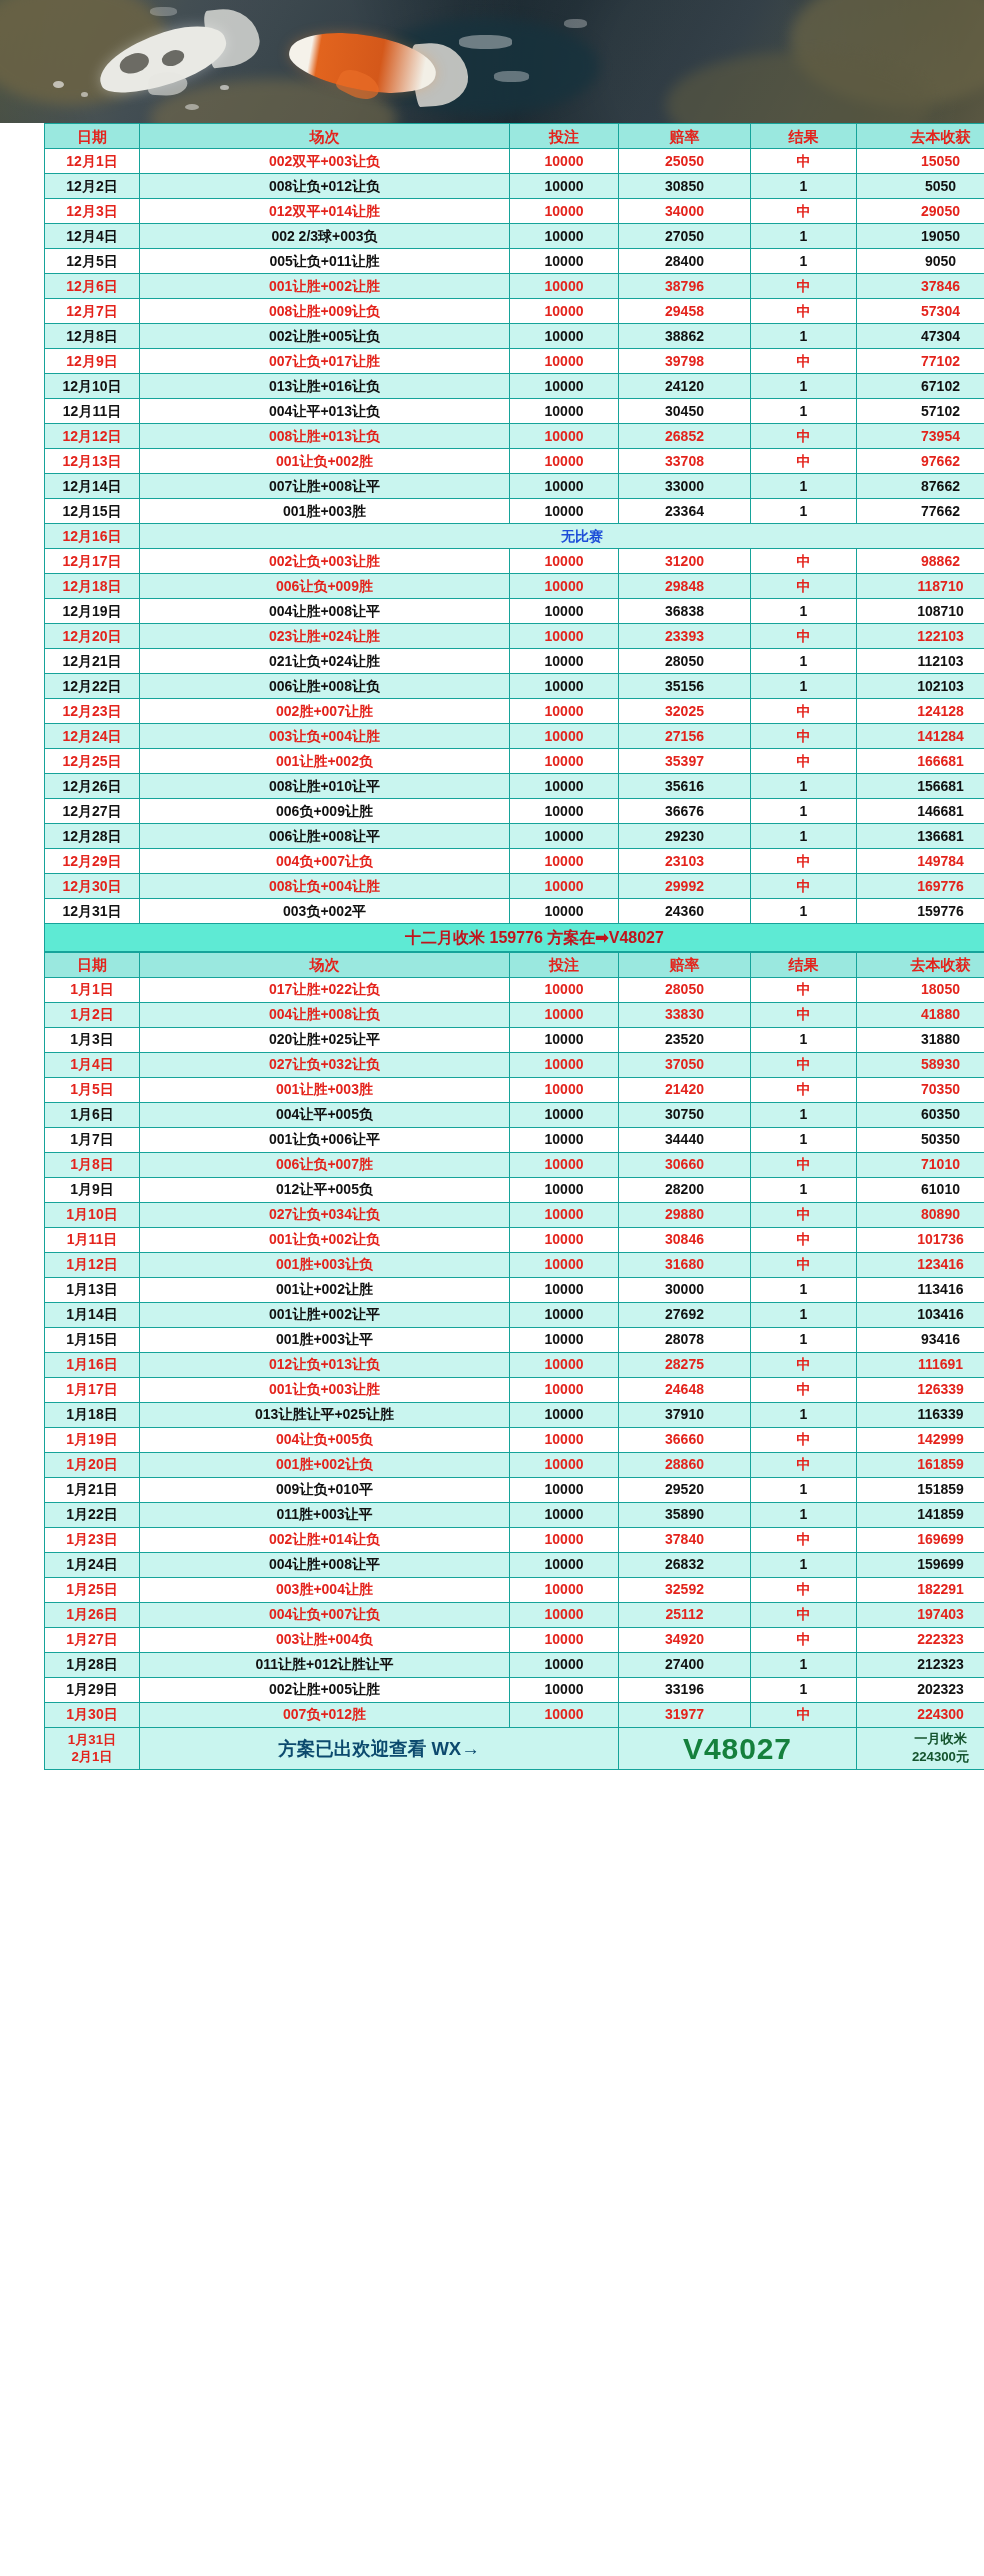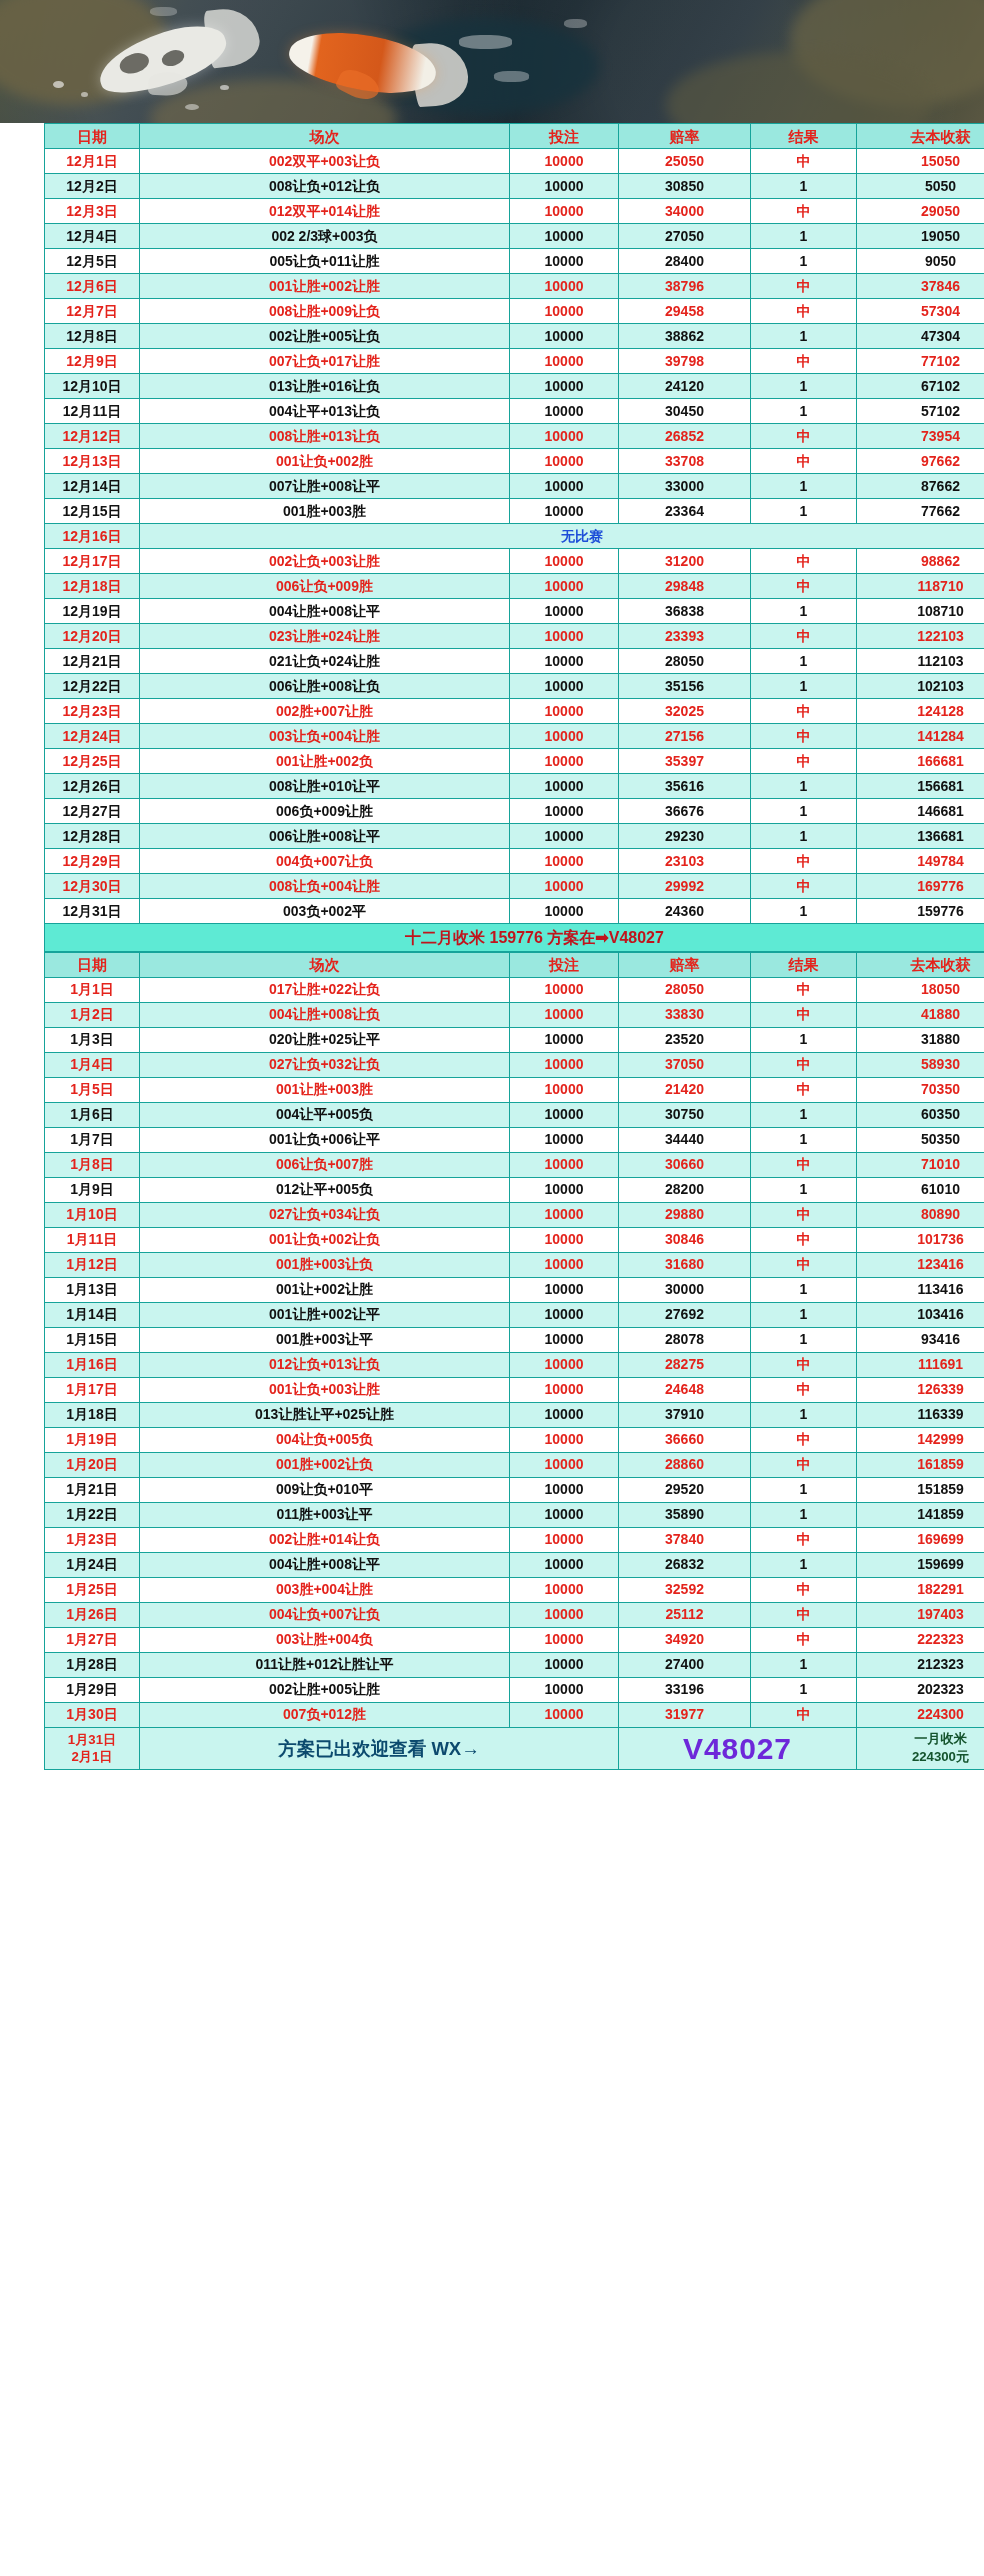--- a/index.html
+++ b/index.html
@@ -61,21 +61,21 @@
   col.c-res{width:106px;}
   col.c-gain{width:168px;}
   td.red, th.red{color:#e4231c;}
   td.hit{color:#e4231c;}
   td.norace{color:#1d4ed8;}
   .summary td{
     background:#5eead4;color:#c0141c;font-size:16px;height:26.5px;
   }
   .footer td{background:#c9f5ef;height:41px;}
   .footer .txt{color:#0c4a6e;font-size:18.5px;}
-  .footer .code{color:#6d28d9;font-size:30px;letter-spacing:0.9px;}
+  .footer .code{color:#15803d;font-size:30px;letter-spacing:0.9px;}
   .footer .gain{color:#14532d;font-size:13.2px;line-height:17.6px;}
   .twoline{font-size:13.2px;line-height:17px;}
 </style>
 </head>
 <body>
 
 <div class="page">
 
   <div class="hero">
     <div class="blob b1"></div>

